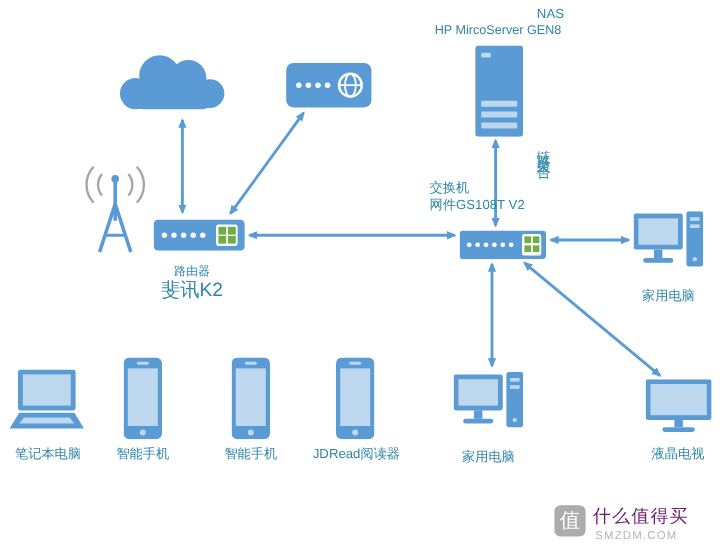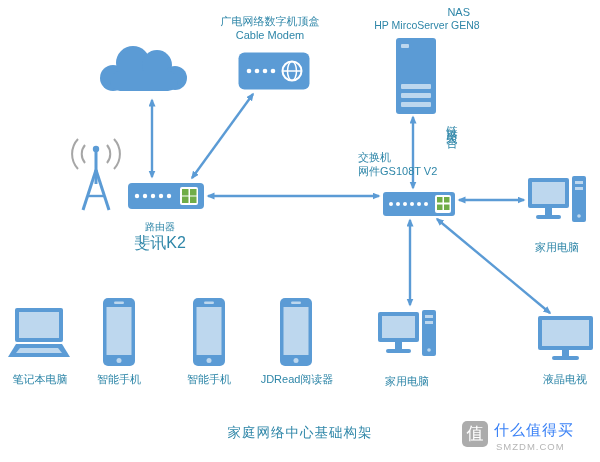--- a/index.html
+++ b/index.html
@@ -43,21 +43,21 @@
   }
   
   #watermark{position:absolute;left:462px;top:419px;width:135px;height:40px;}
   .wm-logo{
     position:absolute;left:0;top:2px;width:26px;height:26px;
     background:#ACACAC;border-radius:5px;
     color:#ffffff;font-size:17px;line-height:26px;text-align:center;
   }
   .wm-name{
     position:absolute;left:32px;top:2px;
-    font-size:15px;color:#3b82f6;letter-spacing:1px;white-space:nowrap;
+    font-size:15px;color:#701a75;letter-spacing:1px;white-space:nowrap;
   }
   .wm-site{
     position:absolute;left:34px;top:22px;
     font-size:9.5px;color:#B5B5B5;letter-spacing:1px;white-space:nowrap;
   }
 </style>
 </head>
 <body>
 
 <div id="canvas">
@@ -82,39 +82,37 @@
   <svg class="abs" style="left:95px;top:38px;" width="100" height="58" viewBox="0 0 100 58">
     <g fill="#5B9BD5">
       <circle cx="18" cy="40" r="13"></circle>
       <circle cx="38" cy="25" r="17"></circle>
       <circle cx="62" cy="27" r="15"></circle>
       <circle cx="80" cy="40" r="12"></circle>
       <rect x="15" y="33" width="68" height="20" rx="10"></rect>
     </g>
   </svg>
 
-  <div class="lbl" style="left:210px;top:14px;width:120px;">广电网络数字机顶盒</div>
-  <div class="lbl" style="left:210px;top:28px;width:120px;">Cable Modem</div>
   <svg class="abs" style="left:238px;top:52px;" width="72" height="38" viewBox="0 0 72 38">
     <rect x="0.5" y="0.5" width="71" height="37" rx="6" fill="#5B9BD5"></rect>
     <g fill="#ffffff">
       <circle cx="11" cy="19" r="2.3"></circle>
         <circle cx="19" cy="19" r="2.3"></circle>
       <circle cx="27" cy="19" r="2.3"></circle>
         <circle cx="35" cy="19" r="2.3"></circle>
     </g>
     <g stroke="#ffffff" fill="none">
       <circle cx="54" cy="19" r="9.5" stroke-width="2"></circle>
       <line x1="45" y1="19" x2="63" y2="19" stroke-width="1.5"></line>
       <ellipse cx="54" cy="19" rx="4.5" ry="9.5" stroke-width="1.5"></ellipse>
     </g>
   </svg>
 
   <div class="lbl" style="left:360px;top:5px;width:110px;text-align:right;">NAS</div>
-  <div class="lbl" style="left:372px;top:18px;width:110px;font-size:10.5px;">HP MircoServer GEN8</div>
+  <div class="lbl" style="left:360px;top:18px;width:110px;font-size:10.5px;">HP MircoServer GEN8</div>
   <svg class="abs" style="left:396px;top:38px;" width="40" height="76" viewBox="0 0 40 76">
     <rect x="0" y="0" width="40" height="76" rx="3" fill="#5B9BD5"></rect>
     <g fill="#BDD7EE">
       <rect x="5" y="6" width="8" height="4" rx="1"></rect>
       <rect x="5" y="46" width="30" height="5" rx="1"></rect>
       <rect x="5" y="55" width="30" height="5" rx="1"></rect>
       <rect x="5" y="64" width="30" height="5" rx="1"></rect>
     </g>
   </svg>
 
@@ -234,21 +232,20 @@
   <div class="lbl" style="left:374px;top:374px;width:66px;">家用电脑</div>
 
   <svg class="abs" style="left:538px;top:316px;" width="55" height="46" viewBox="0 0 55 46">
     <rect x="0" y="0" width="55" height="34" rx="2" fill="#5B9BD5"></rect>
     <rect x="4" y="4" width="47" height="26" fill="#BDD7EE"></rect>
     <rect x="24" y="34" width="7" height="6" fill="#5B9BD5"></rect>
     <rect x="14" y="40" width="27" height="4" rx="2" fill="#5B9BD5"></rect>
   </svg>
   <div class="lbl" style="left:532px;top:372px;width:66px;">液晶电视</div>
 
-  <div id="title">家庭网络中心基础构架</div>
 
   <div id="watermark">
     <div class="wm-logo">值</div>
     <div class="wm-name">什么值得买</div>
     <div class="wm-site">SMZDM.COM</div>
   </div>
 
 </div>
 
 </body></html>

